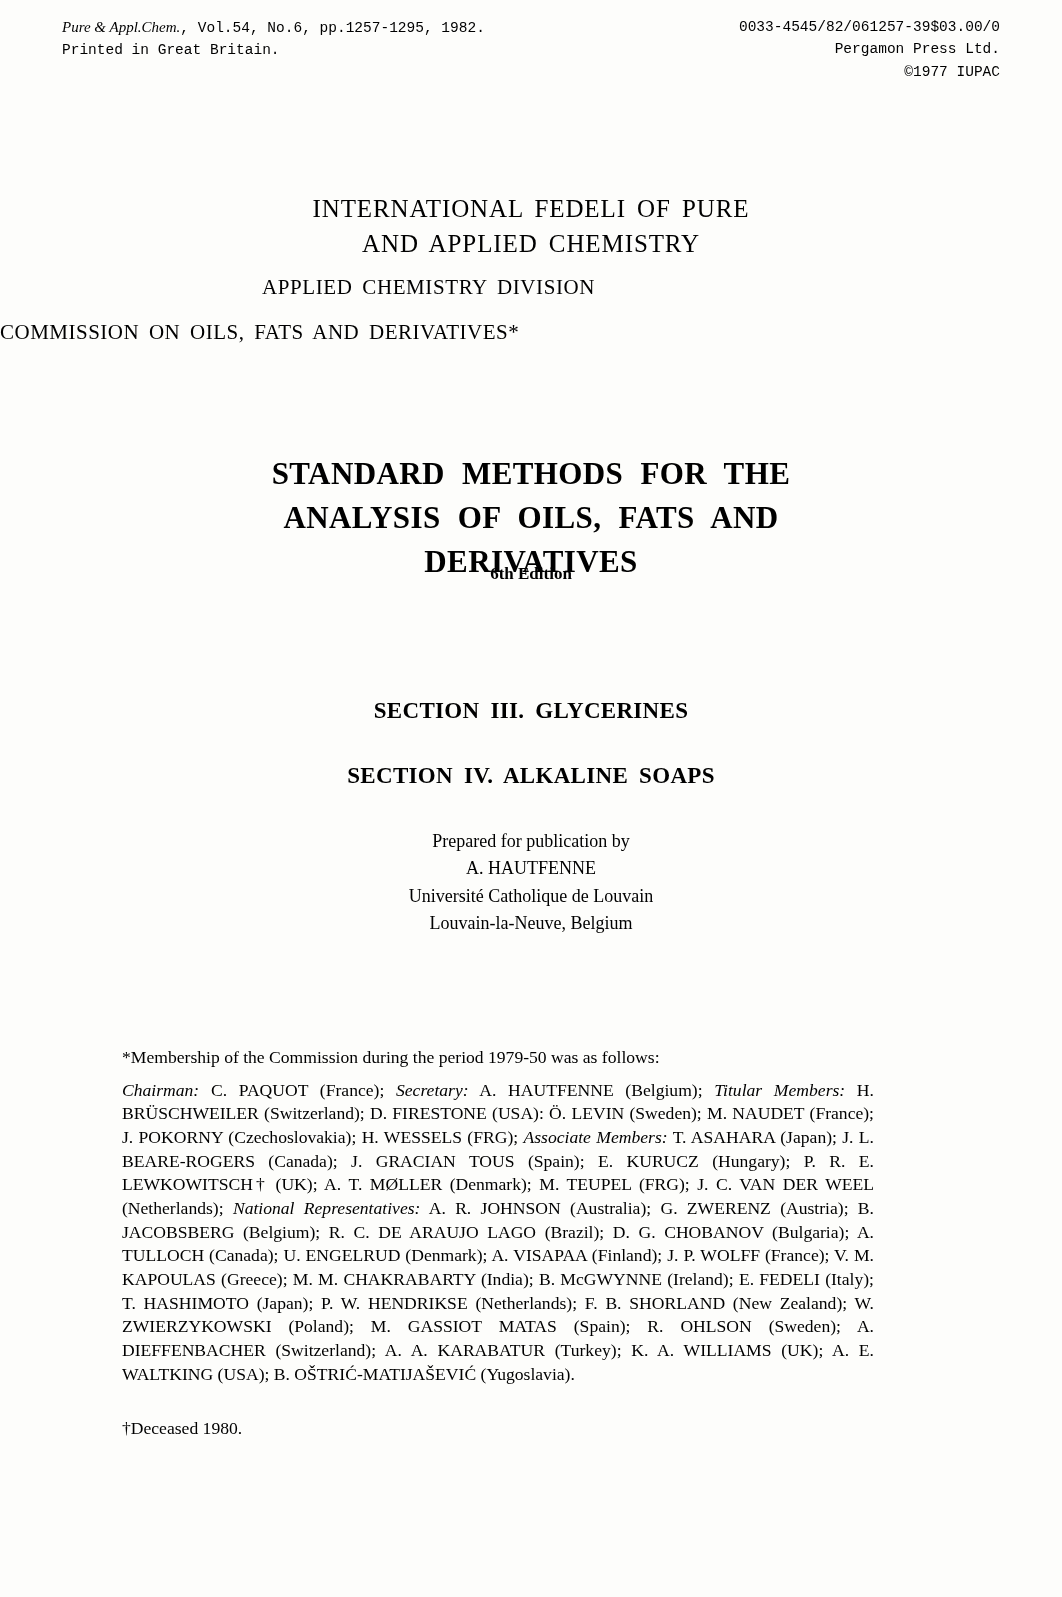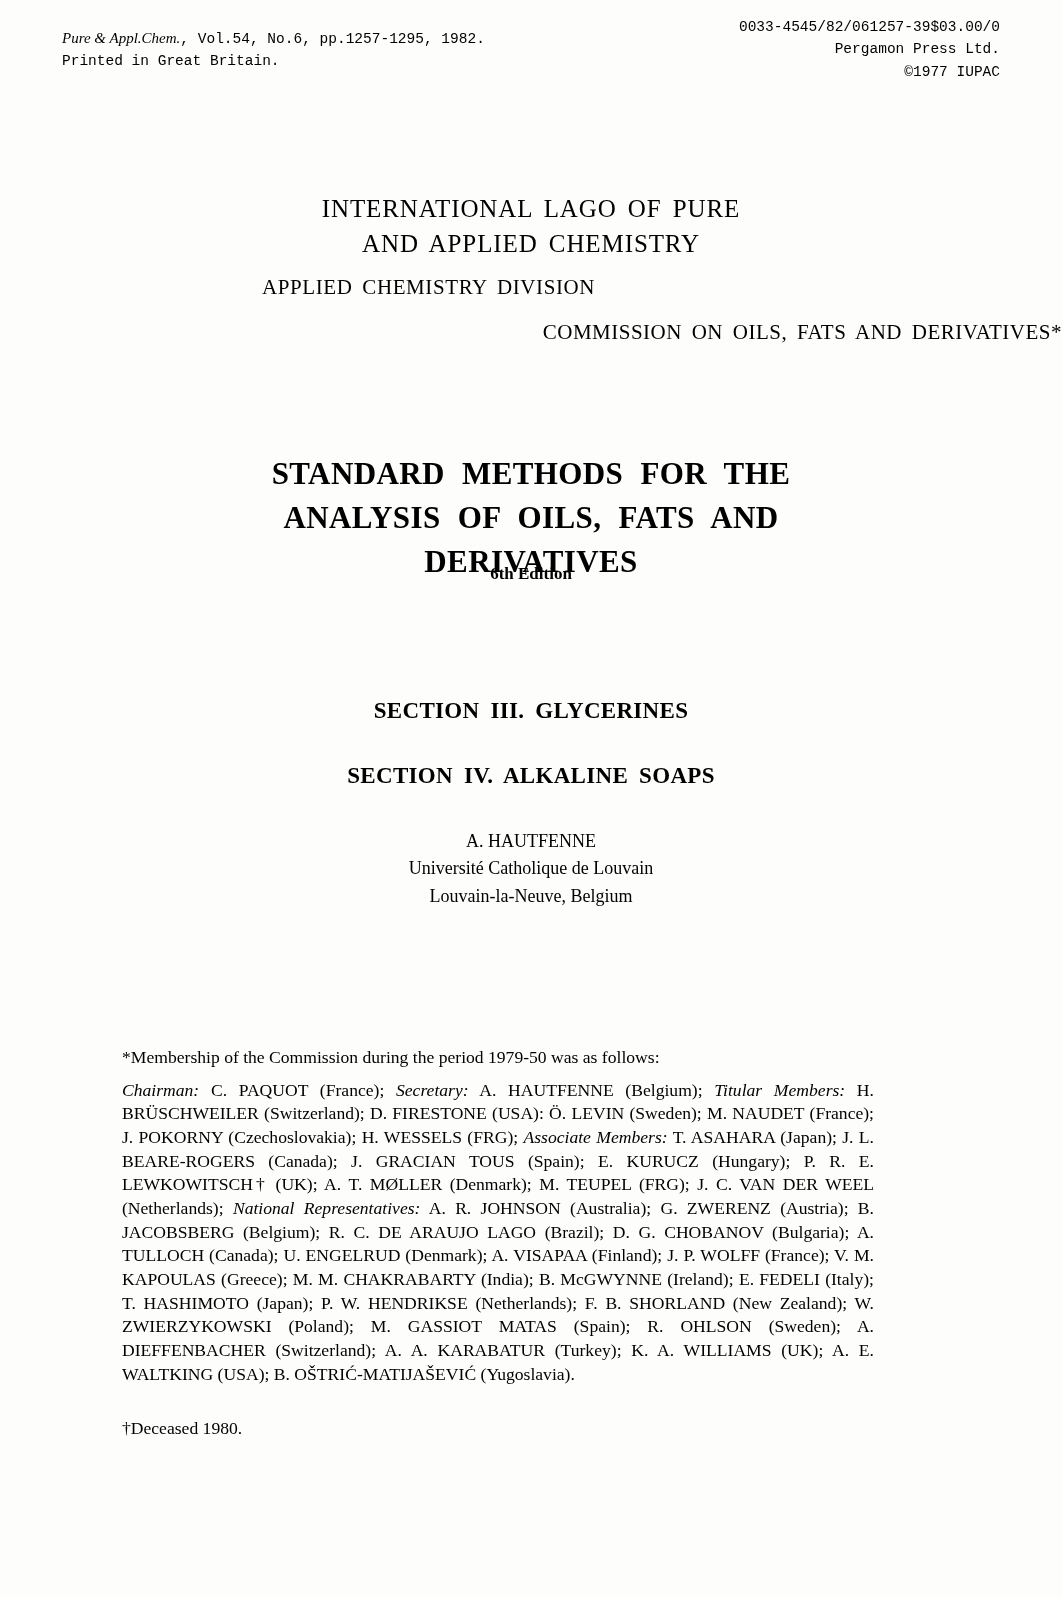--- a/index.html
+++ b/index.html
@@ -26,21 +26,20 @@
   .header {
     position: absolute;
     left: 62px;
     top: 16px;
     width: 938px;
     display: flex;
     justify-content: space-between;
     font-family: "Liberation Mono", monospace;
     font-size: 14.5px;
     line-height: 1.55;
-    align-items: center;
   }
   .header-left { text-align: left; }
   .header-right { text-align: right; }
   .hl-1 em {
     font-style: italic;
     font-family: "Liberation Serif", serif;
     font-size: 15px;
   }
   
   .org {
@@ -62,21 +61,21 @@
     text-align: center;
     font-size: 21px;
     letter-spacing: 0.6px;
     word-spacing: 4px;
   }
   .commission {
     position: absolute;
     left: 0;
     top: 320px;
     width: 1062px;
-    text-align: right;
+    text-align: left;
     font-size: 21px;
     letter-spacing: 0.5px;
     word-spacing: 4px;
   }
   .maintitle {
     position: absolute;
     left: 0;
     top: 452px;
     width: 1062px;
     text-align: center;
@@ -170,40 +169,41 @@
       <div>Printed in Great Britain.</div>
     </div>
     <div class="header-right">
       <div>0033-4545/82/061257-39$03.00/0</div>
       <div>Pergamon Press Ltd.</div>
       <div>©1977 IUPAC</div>
     </div>
   </div>
 
   <div class="org">
-    <div>INTERNATIONAL LAGO OF PURE</div>
+    <div>INTERNATIONAL FEDELI OF PURE</div>
     <div>AND APPLIED CHEMISTRY</div>
   </div>
 
   <div class="division">APPLIED CHEMISTRY DIVISION</div>
 
   <div class="commission">COMMISSION ON OILS, FATS AND DERIVATIVES*</div>
 
   <div class="maintitle">
     <div>STANDARD METHODS FOR THE</div>
     <div>ANALYSIS OF OILS, FATS AND</div>
     <div>DERIVATIVES</div>
   </div>
 
   <div class="edition">6th Edition</div>
 
   <div class="section3">SECTION III. GLYCERINES</div>
   <div class="section4">SECTION IV. ALKALINE SOAPS</div>
 
   <div class="prepared">
+    <div>Prepared for publication by</div>
     <div>A. HAUTFENNE</div>
     <div>Université Catholique de Louvain</div>
     <div>Louvain-la-Neuve, Belgium</div>
   </div>
 
   <div class="footnote">
     <div class="intro">*Membership of the Commission during the period 1979-50 was as follows:</div>
     <div class="body"><em>Chairman:</em> C. PAQUOT (France); <em>Secretary:</em> A. HAUTFENNE (Belgium); <em>Titular Members:</em> H. BRÜSCHWEILER (Switzerland); D. FIRESTONE (USA): Ö. LEVIN (Sweden); M. NAUDET (France); J. POKORNY (Czechoslovakia); H. WESSELS (FRG); <em>Associate Members:</em> T. ASAHARA (Japan); J. L. BEARE-ROGERS (Canada); J. GRACIAN TOUS (Spain); E. KURUCZ (Hungary); P. R. E. LEWKOWITSCH† (UK); A. T. MØLLER (Denmark); M. TEUPEL (FRG); J. C. VAN DER WEEL (Netherlands); <em>National Representatives:</em> A. R. JOHNSON (Australia); G. ZWERENZ (Austria); B. JACOBSBERG (Belgium); R. C. DE ARAUJO LAGO (Brazil); D. G. CHOBANOV (Bulgaria); A. TULLOCH (Canada); U. ENGELRUD (Denmark); A. VISAPAA (Finland); J. P. WOLFF (France); V. M. KAPOULAS (Greece); M. M. CHAKRABARTY (India); B. McGWYNNE (Ireland); E. FEDELI (Italy); T. HASHIMOTO (Japan); P. W. HENDRIKSE (Netherlands); F. B. SHORLAND (New Zealand); W. ZWIERZYKOWSKI (Poland); M. GASSIOT MATAS (Spain); R. OHLSON (Sweden); A. DIEFFENBACHER (Switzerland); A. A. KARABATUR (Turkey); K. A. WILLIAMS (UK); A. E. WALTKING (USA); B. OŠTRIĆ-MATIJAŠEVIĆ (Yugoslavia).</div>
   </div>
 

